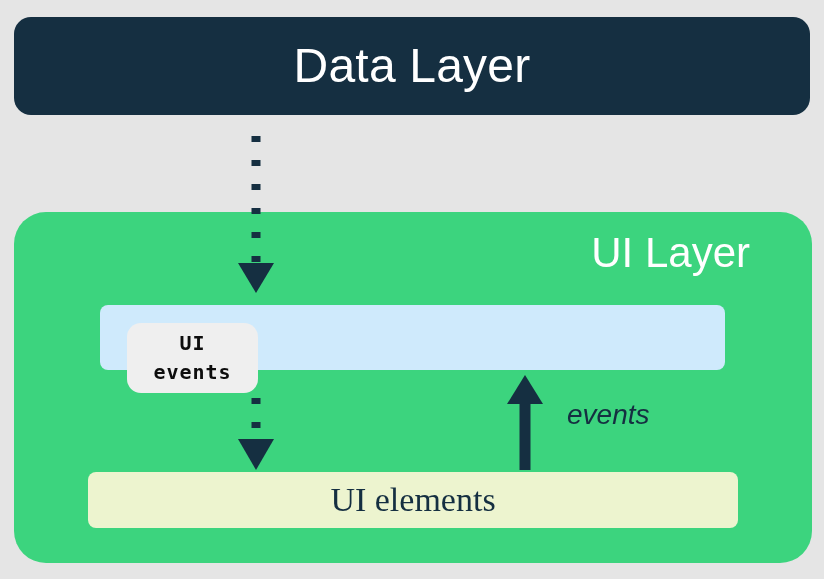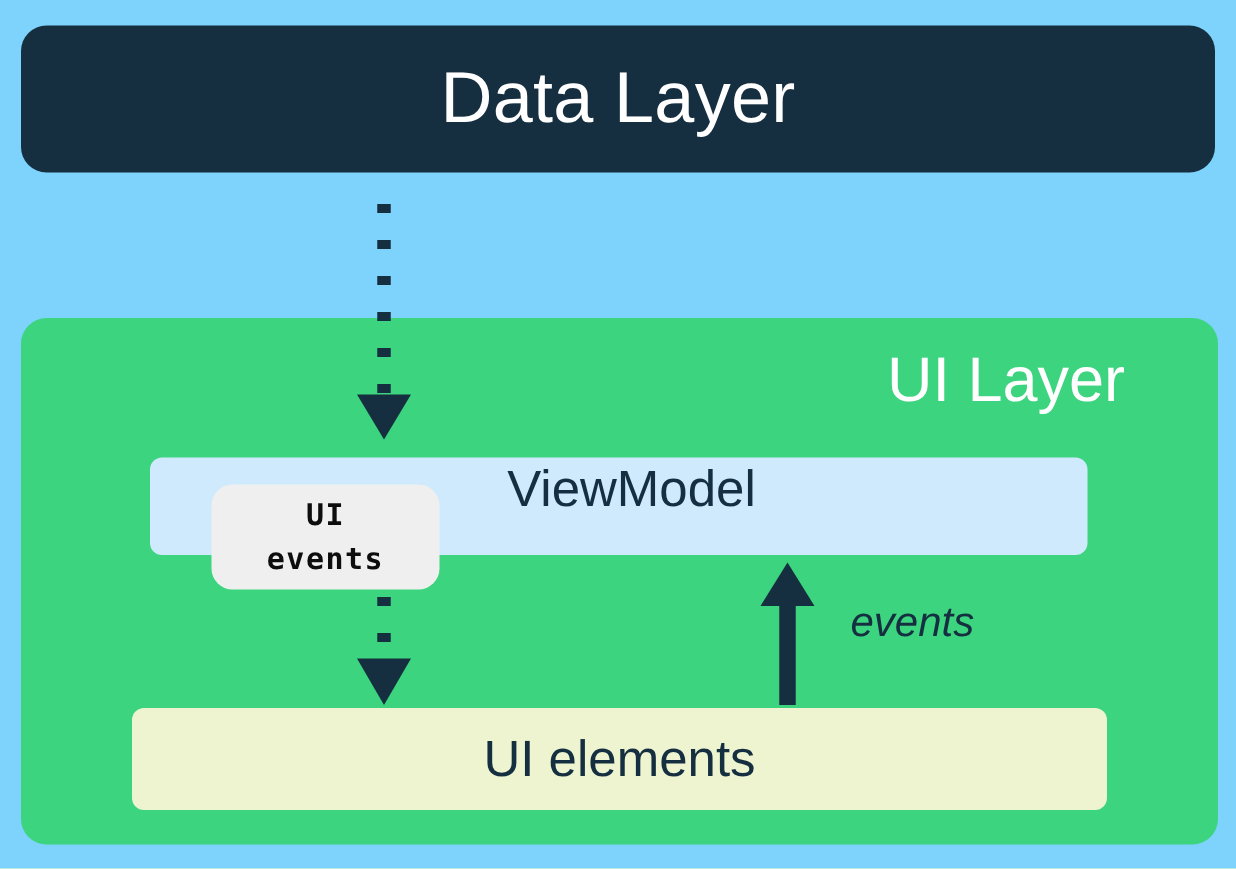--- a/index.html
+++ b/index.html
@@ -8,21 +8,21 @@
     padding: 0;
     background: #ffffff;
   }
   body {
     font-family: "Liberation Sans", sans-serif;
   }
   #diagram {
     position: relative;
     width: 824px;
     height: 579px;
-    background: #7dd3fc;
+    background: #e5e5e5;
     overflow: hidden;
   }
 
   
   .data-layer {
     position: absolute;
     left: 14px;
     top: 17px;
     width: 796px;
     height: 98px;
@@ -55,21 +55,21 @@
   }
 
   
   .ui-layer {
     position: absolute;
     left: 14px;
     top: 212px;
     width: 798px;
     height: 351px;
     background: #3cd47e;
-    border-radius: 17px;
+    border-radius: 32px;
     box-sizing: border-box;
   }
   .ui-layer-title {
     position: absolute;
     right: 62px;
     top: 20px;
     color: #ffffff;
     font-size: 42px;
     font-weight: 400;
     line-height: 1;
@@ -94,23 +94,23 @@
     font-size: 34px;
     line-height: 1;
     font-weight: 400;
     width: 420px;
     text-align: center;
   }
 
   
   .ui-state-chip {
     position: absolute;
-    left: 141px;
+    left: 127px;
     top: 323px;
-    width: 152px;
+    width: 131px;
     height: 70px;
     background: #efefef;
     border-radius: 14px;
     display: flex;
     flex-direction: column;
     align-items: center;
     justify-content: center;
     box-sizing: border-box;
   }
   .ui-state-line {
@@ -121,27 +121,28 @@
     line-height: 1.45;
     letter-spacing: 1px;
   }
 
   
   .ui-elements-box {
     position: absolute;
     left: 88px;
     top: 472px;
     width: 650px;
-    height: 68px;
+    height: 56px;
     background: #edf4cf;
     border-radius: 8px;
     display: flex;
     align-items: center;
     justify-content: center;
     box-sizing: border-box;
+    font-family: Liberation Serif, serif;
   }
   .ui-elements-label {
     color: #152f41;
     font-size: 34px;
     font-weight: 400;
     line-height: 1;
   }
 
   
   .events-label {
@@ -173,21 +174,20 @@
   <div class="data-layer">
     <span class="data-layer-title">Data Layer</span>
   </div>
 
 
   <div class="ui-layer">
     <span class="ui-layer-title">UI Layer</span>
   </div>
 
   <div class="viewmodel-bar"></div>
-  <div class="viewmodel-label">ViewModel</div>
 
   <div class="ui-state-chip">
     <span class="ui-state-line">UI</span>
     <span class="ui-state-line">events</span>
   </div>
 
   <div class="ui-elements-box">
     <span class="ui-elements-label">UI elements</span>
   </div>
 

